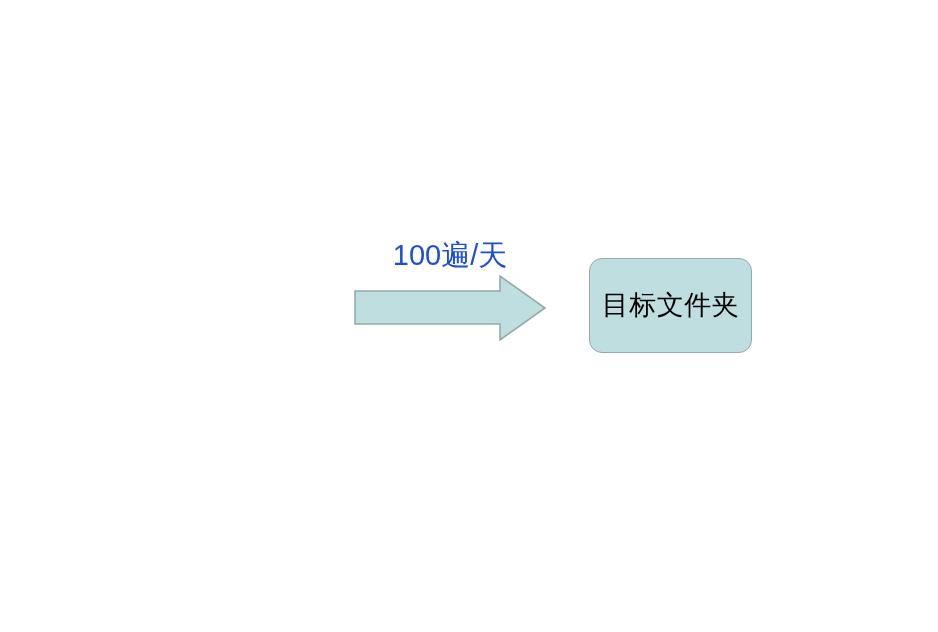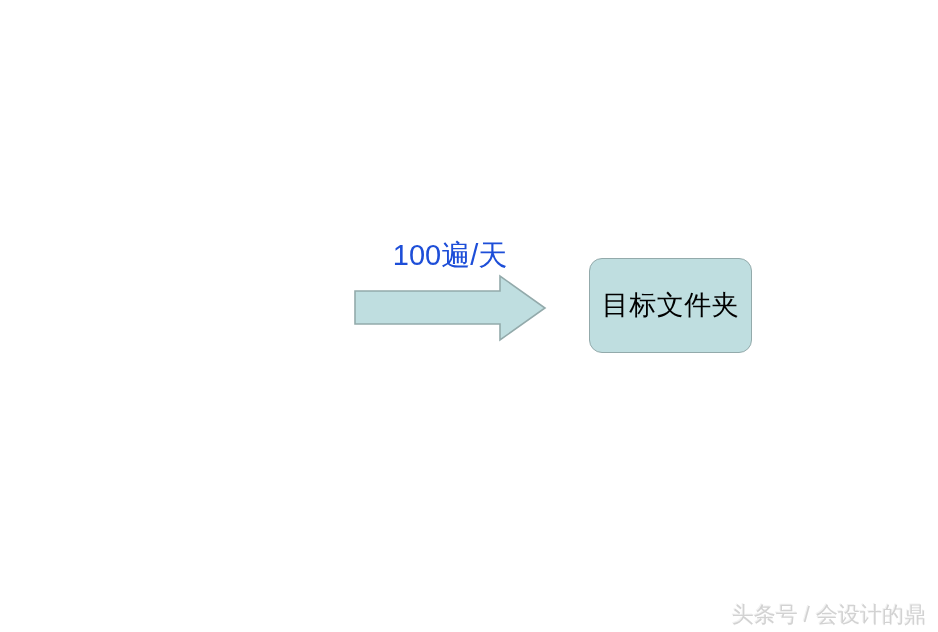--- a/index.html
+++ b/index.html
@@ -112,15 +112,14 @@
       <polygon points="5,21 150,21 150,6 195,38 150,70 150,54 5,54" fill="#bfdee0" stroke="#93aaab" stroke-width="1.6" stroke-linejoin="miter"></polygon>
     </svg>
   </div>
 
   <div id="arrow-annotation">100遍/天</div>
 
   <div class="node" id="node-target">
     <span class="node-label">目标文件夹</span>
   </div>
 
-  <div id="watermark">头条号 / 会设计的鼎</div>
 
 </div>
 
 </body></html>

